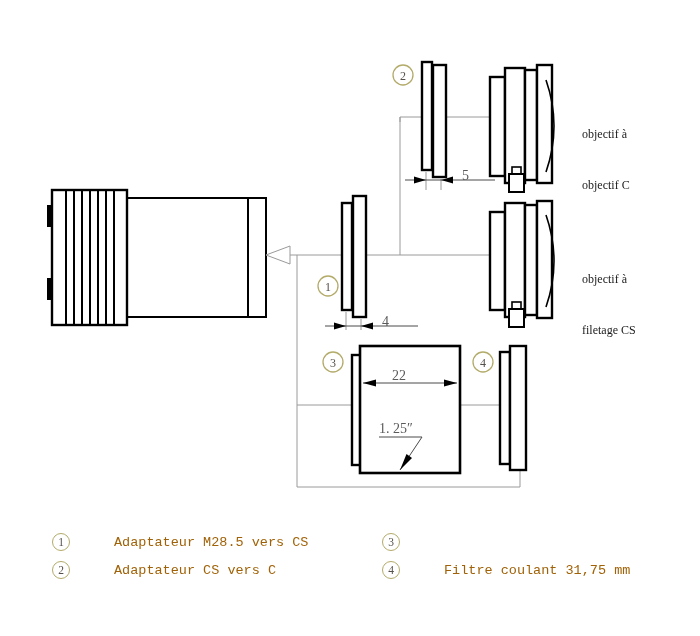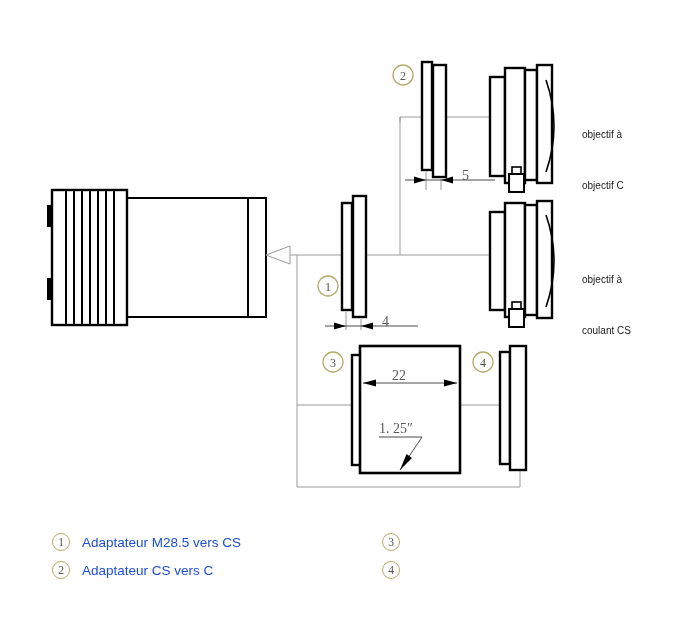--- a/index.html
+++ b/index.html
@@ -20,22 +20,22 @@
   }
   #diagram-svg {
     position: absolute;
     left: 0;
     top: 0;
     width: 700px;
     height: 636px;
   }
   .side-label {
     position: absolute;
-    font-family: Liberation Sans, sans-serif;
-    font-size: 10px;
+    font-family: Liberation Serif, serif;
+    font-size: 12px;
     line-height: 17px;
     color: #1a1a1a;
     white-space: pre;
   }
   #label-c-mount { left: 582px; top: 92px; }
   #label-cs-mount { left: 582px; top: 237px; }
 
   
   #legend {
     position: absolute;
@@ -64,24 +64,25 @@
     color: #55514a;
     font-family: "Liberation Serif", serif;
     font-size: 11.5px;
     line-height: 17px;
     text-align: center;
     flex: 0 0 auto;
     margin-right: 12px;
     box-sizing: border-box;
   }
   .legend-text {
-    font-family: Liberation Sans, sans-serif;
+    font-family: Liberation Mono, monospace;
     font-size: 13.5px;
-    color: #1d4ed8;
+    color: #a16207;
     white-space: pre;
+    margin-left: 32px;
   }
 </style>
 </head>
 <body>
 
 <div id="page">
 
   <svg id="diagram-svg" viewBox="0 0 700 636">
 
     <g stroke="#9a9a9a" stroke-width="1" fill="none">
@@ -215,21 +216,21 @@
     <text x="379" y="433" font-family="Liberation Serif, serif" font-size="14" fill="#5a5a5a">1. 25″</text>
 
   </svg>
 
   <div class="side-label" id="label-c-mount">
     <div>objectif à</div>
     <div>objectif C</div>
   </div>
   <div class="side-label" id="label-cs-mount">
     <div>objectif à</div>
-    <div>coulant CS</div>
+    <div>filetage CS</div>
   </div>
 
   <div id="legend">
 
     <div class="legend-col" id="legend-col-left">
       <div class="legend-row">
         <div class="legend-bullet">1</div>
         <div class="legend-text">Adaptateur M28.5 vers CS</div>
       </div>
       <div class="legend-row">
@@ -237,18 +238,19 @@
         <div class="legend-text">Adaptateur CS vers C</div>
       </div>
     </div>
 
     <div class="legend-col" id="legend-col-right">
       <div class="legend-row">
         <div class="legend-bullet">3</div>
       </div>
       <div class="legend-row">
         <div class="legend-bullet">4</div>
+        <div class="legend-text">Filtre coulant 31,75 mm</div>
       </div>
     </div>
 
   </div>
 
 </div>
 
 </body></html>

